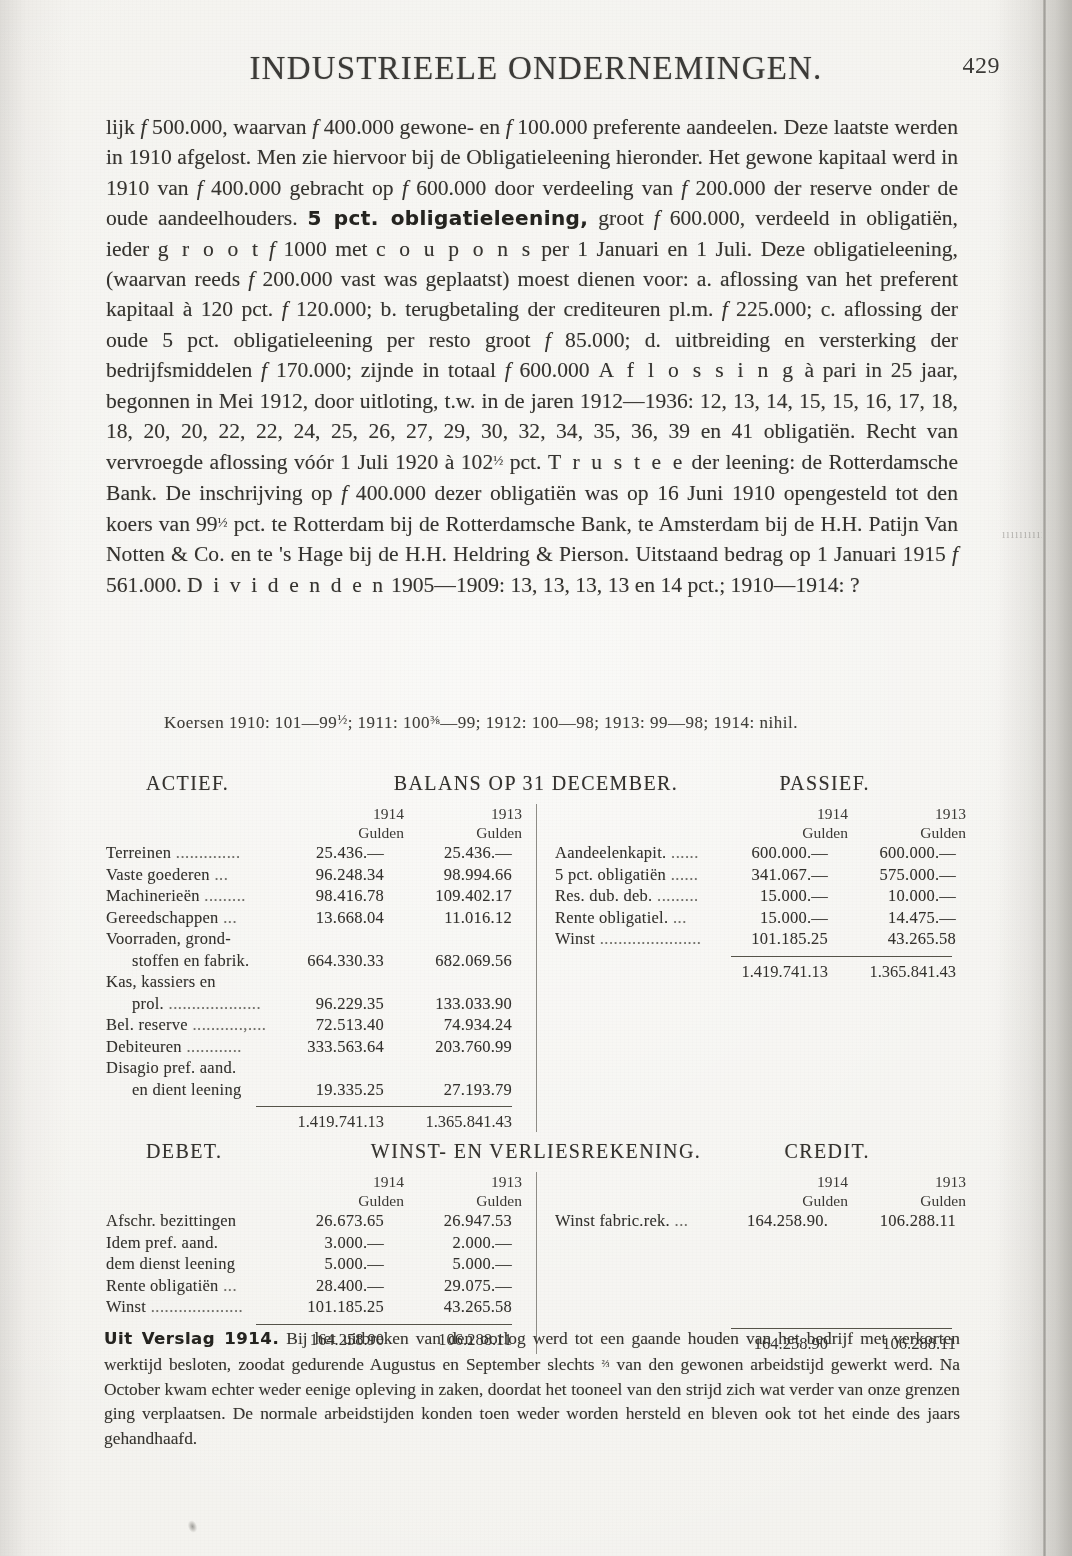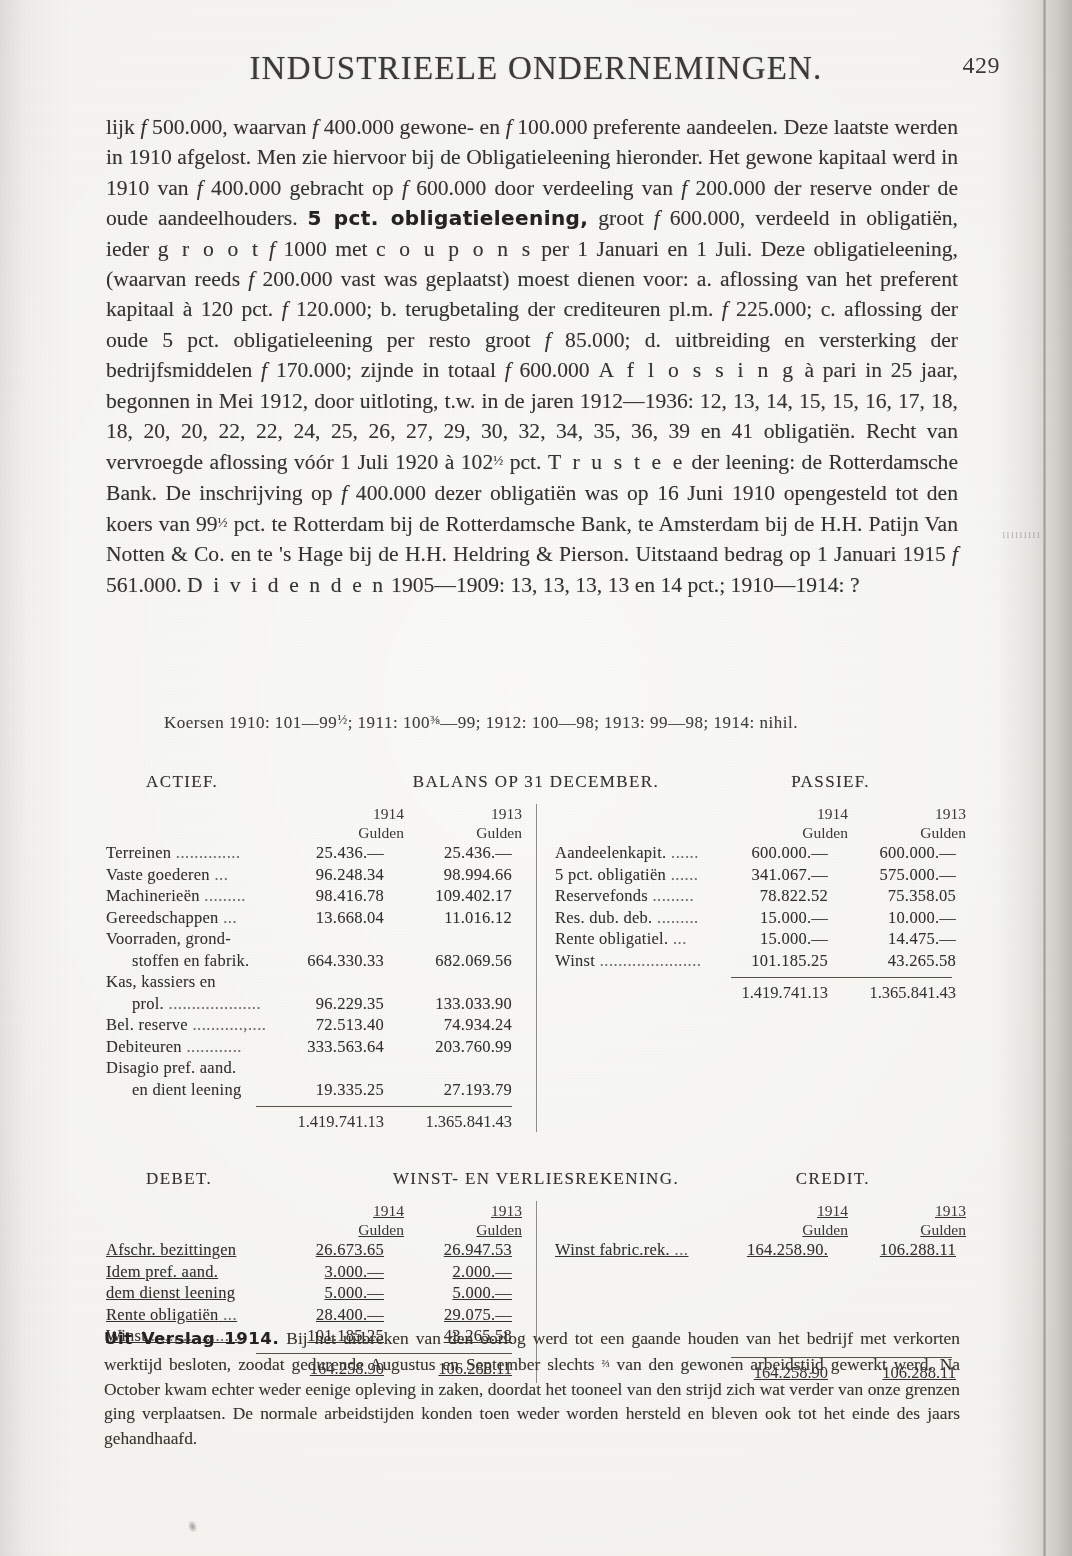--- a/index.html
+++ b/index.html
@@ -136,26 +136,26 @@
 
   
   .tbl {
     position: absolute;
     left: 106px;
     width: 860px;
     font-size: 16.5px;
     color: #33312d;
   }
   #tbl-balans { top: 772px; }
-  #tbl-wv     { top: 1169px; text-decoration: underline; }
+  #tbl-wv     { top: 1140px; }
 
   .tbl-head {
     position: relative;
     height: 26px;
-    font-size: 17px;
+    font-size: 20px;
     letter-spacing: 1.4px;
     color: #34322e;
     text-shadow: 0 0 .8px rgba(80,78,72,.4);
   }
   .th-left   { position: absolute; left: 40px; }
   .th-center { position: absolute; left: 0; right: 0; text-align: center; }
   .th-right  { position: absolute; right: 96px; }
 
   .tbl-body {
     position: relative;
@@ -388,25 +388,20 @@
                 <span class="lbl">Aandeelenkapit.<span class="dots"> ......</span></span>
                 <span class="num">600.000.—</span>
                 <span class="num">600.000.—</span>
               </div>
               <div class="row">
                 <span class="lbl">5 pct. obligatiën<span class="dots"> ......</span></span>
                 <span class="num">341.067.—</span>
                 <span class="num">575.000.—</span>
               </div>
               <div class="row">
-                <span class="lbl">Reservefonds<span class="dots"> .........</span></span>
-                <span class="num">78.822.52</span>
-                <span class="num">75.358.05</span>
-              </div>
-              <div class="row">
                 <span class="lbl">Res. dub. deb.<span class="dots"> .........</span></span>
                 <span class="num">15.000.—</span>
                 <span class="num">10.000.—</span>
               </div>
               <div class="row">
                 <span class="lbl">Rente  obligatiel.<span class="dots">   ...</span></span>
                 <span class="num">15.000.—</span>
                 <span class="num">14.475.—</span>
               </div>
               <div class="row">

